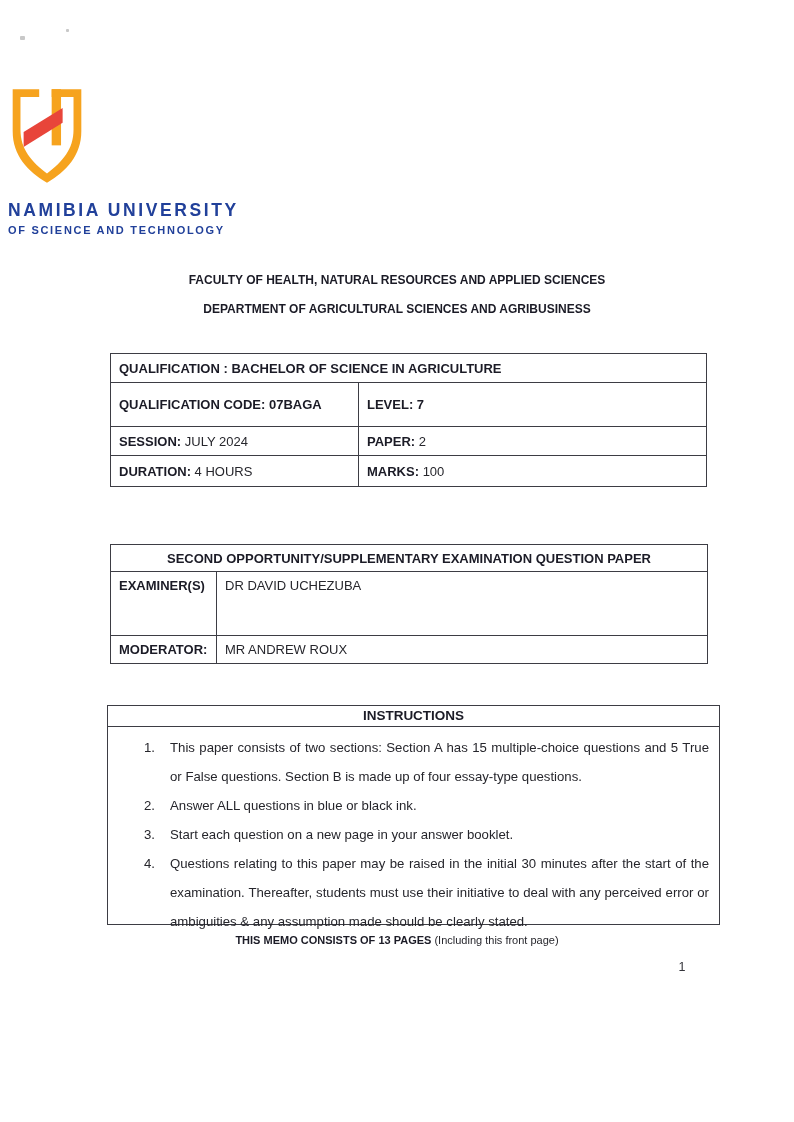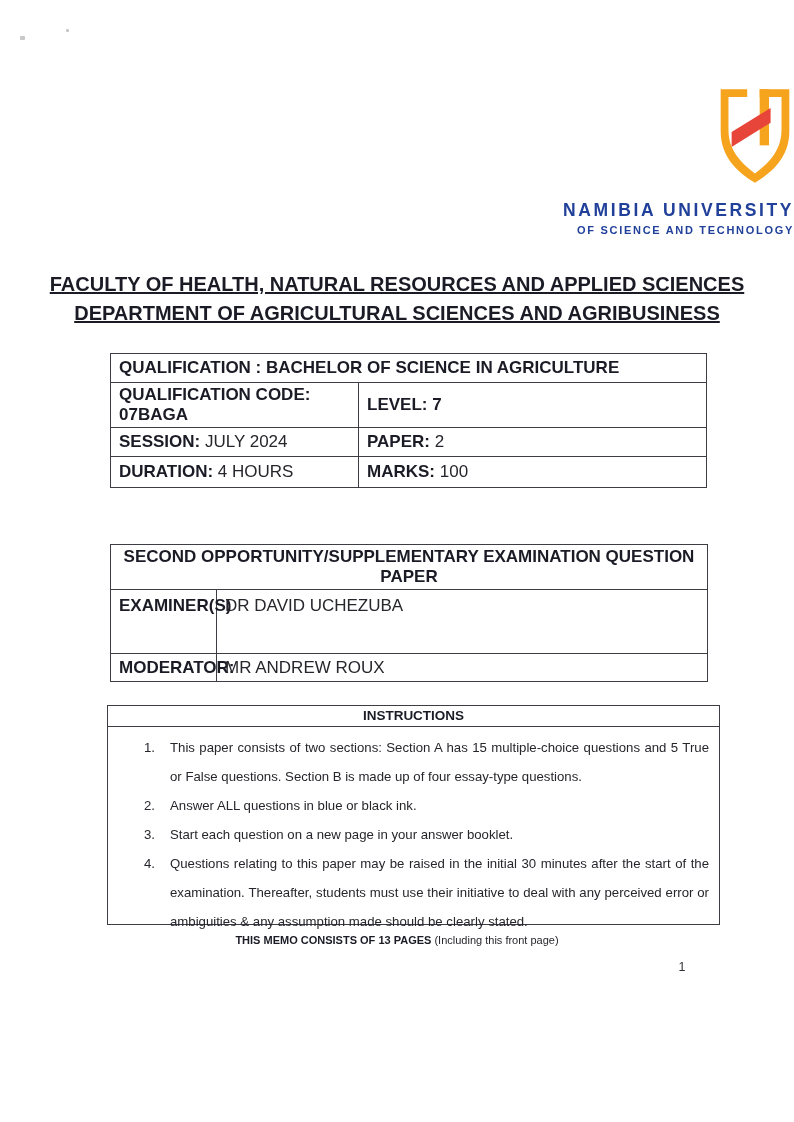--- a/index.html
+++ b/index.html
@@ -12,39 +12,39 @@
     overflow: hidden;
   }
   .page { position: absolute; inset: 0; background: #fff; }
 
   
   .speck { position: absolute; background: #9a9a9a; opacity: .55; border-radius: 1px; }
   .speck.a { left: 20px; top: 36px; width: 5px; height: 4px; }
   .speck.b { left: 66px; top: 29px; width: 3px; height: 3px; }
 
   
-  .logo-block { position: absolute; top: 86px; left: 8px; right: 0; text-align: right; }
+  .logo-block { position: absolute; top: 86px; left: 8px; right: 0; text-align: left; }
   .logo-shield { display: inline-block; }
   .wordmark1 {
     margin-top: 10px;
     font-size: 17.5px; font-weight: bold; letter-spacing: 2.6px;
     color: #21409A;
   }
   .wordmark2 {
     margin-top: 3px;
     font-size: 11px; font-weight: bold; letter-spacing: 1.7px;
     color: #21409A;
   }
 
-  .center-head { position: absolute; left: 0; right: 0; text-align: center; font-weight: bold; font-size: 20px; color: #1b1b26; text-decoration: underline; }
+  .center-head { position: absolute; left: 0; right: 0; text-align: center; font-weight: bold; font-size: 12px; color: #1b1b26; }
   .faculty { top: 273px; }
   .department { top: 302px; }
 
   table { border-collapse: collapse; table-layout: fixed; }
-  td { border: 1.6px solid #3d3d44; font-size: 17px; padding: 2px 8px; vertical-align: middle; color: #26262c; }
+  td { border: 1.6px solid #3d3d44; font-size: 13px; padding: 2px 8px; vertical-align: middle; color: #26262c; }
   .lbl { font-weight: bold; color: #1b1b26; }
 
   .table1 { position: absolute; top: 353px; left: 110px; width: 597px; }
   .table1 col.c1 { width: 248px; }
   .table1 tr.r1 td { height: 29px; font-weight: bold; color: #1b1b26; }
   .table1 tr.r2 td { height: 44px; }
   .table1 tr.r2 .val { font-weight: bold; color: #1b1b26; }
   .table1 tr.r3 td { height: 56px; }
   .table1 tr.r4 td { height: 29px; }
   .table1 tr.r5 td { height: 31px; }

